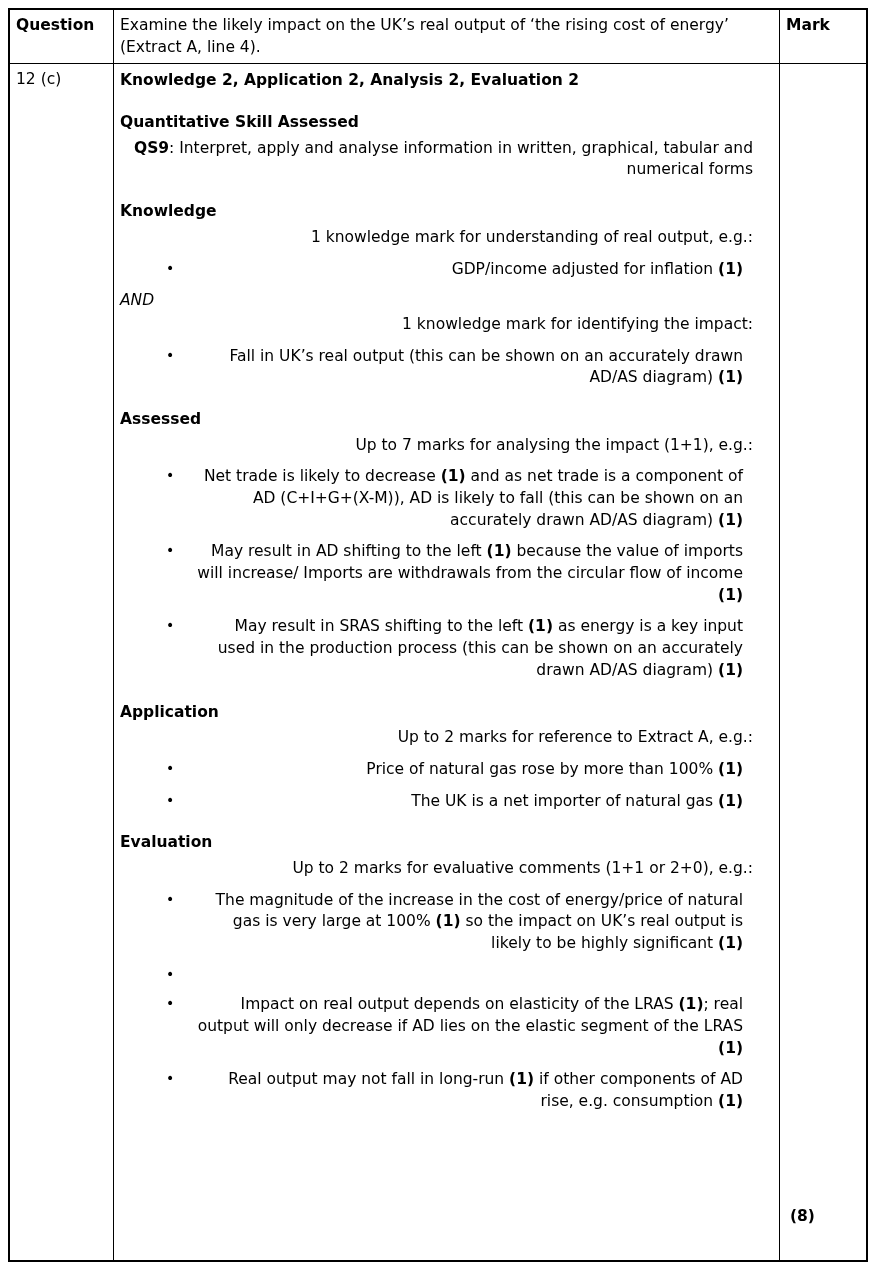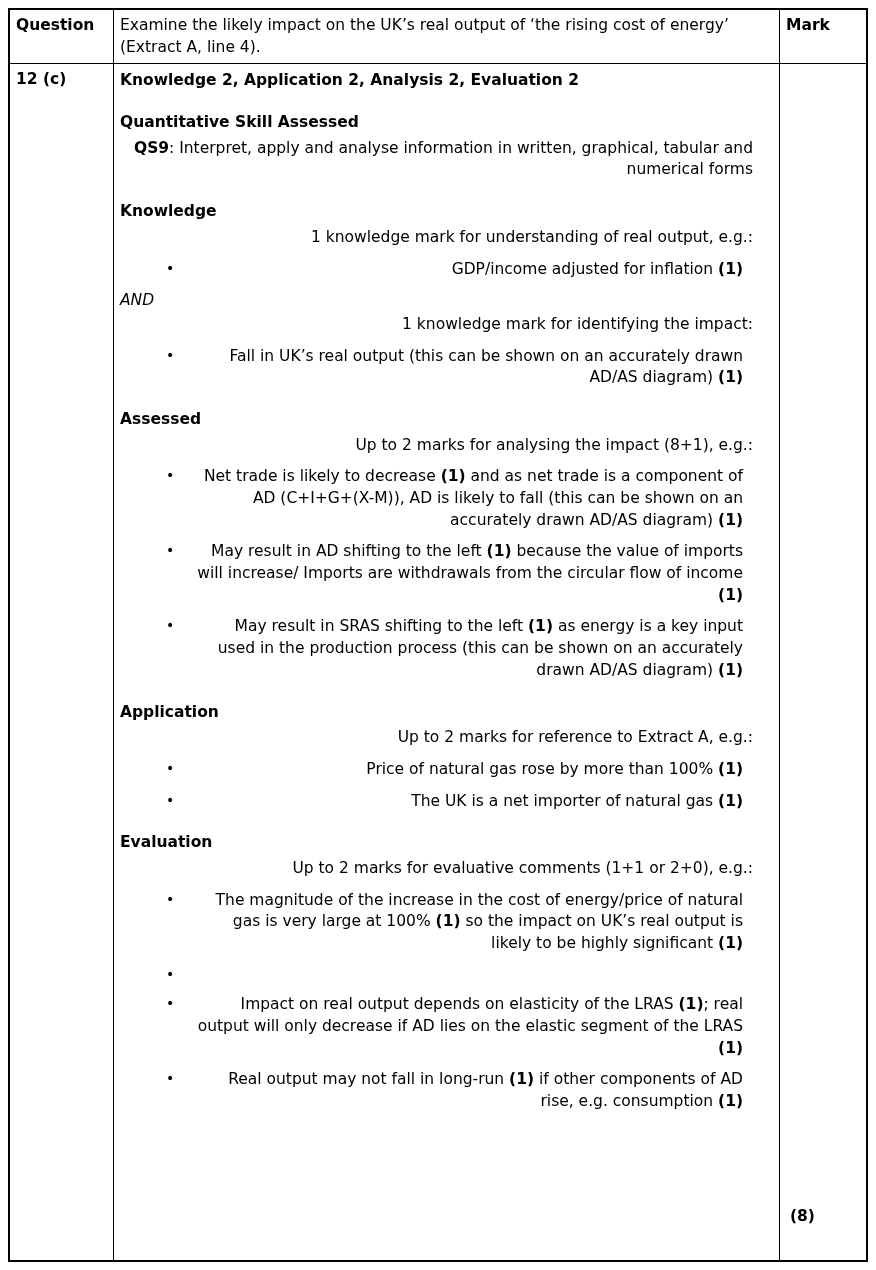--- a/index.html
+++ b/index.html
@@ -30,21 +30,21 @@
   .cell {
     box-sizing: border-box;
     padding: 5px 6px;
     overflow: hidden;
   }
   .qcol, .main { border-right: 1.5px solid #000000; }
   .head { border-bottom: 1.5px solid #000000; }
   .bold { font-weight: 700; }
   .head.qcol, .head.mcol { font-weight: 700; }
   .head.main { padding-right: 16px; }
-  .body.qcol { font-weight: 700; }
+  .body.qcol { font-weight: 400; }
   .content {
     padding: 4px 26px 8px 6px;
   }
   .markcell {
     display: flex;
     flex-direction: column;
     justify-content: flex-end;
     padding: 6px 6px 32px 10px;
   }
   
@@ -92,21 +92,21 @@
           <span class="dot">•</span>
           <span class="btxt">GDP/income adjusted for inflation <b>(1)</b></span>
         </div>
         <div class="italic">AND</div>
         <div class="para">1 knowledge mark for identifying the impact:</div>
         <div class="bullet">
           <span class="dot">•</span>
           <span class="btxt">Fall in UK’s real output (this can be shown on an accurately drawn AD/AS diagram) <b>(1)</b></span>
         </div>
         <div class="heading">Assessed</div>
-        <div class="para">Up to 2 marks for analysing the impact (8+1), e.g.:</div>
+        <div class="para">Up to 7 marks for analysing the impact (1+1), e.g.:</div>
         <div class="bullet">
           <span class="dot">•</span>
           <span class="btxt">Net trade is likely to decrease <b>(1)</b> and as net trade is a component of AD (C+I+G+(X-M)), AD is likely to fall (this can be shown on an accurately drawn AD/AS diagram) <b>(1)</b></span>
         </div>
         <div class="bullet">
           <span class="dot">•</span>
           <span class="btxt">May result in AD shifting to the left <b>(1)</b> because the value of imports will increase/ Imports are withdrawals from the circular flow of income <b>(1)</b></span>
         </div>
         <div class="bullet">
           <span class="dot">•</span>

